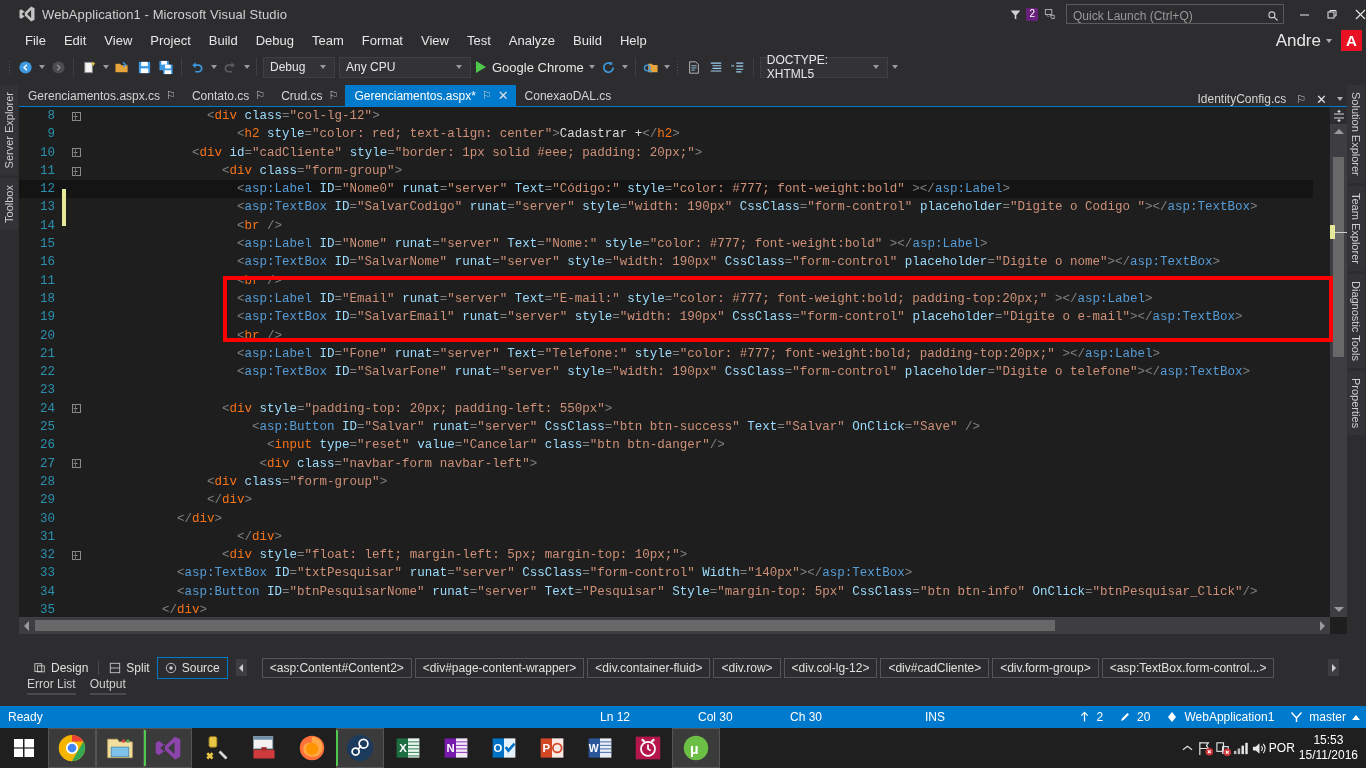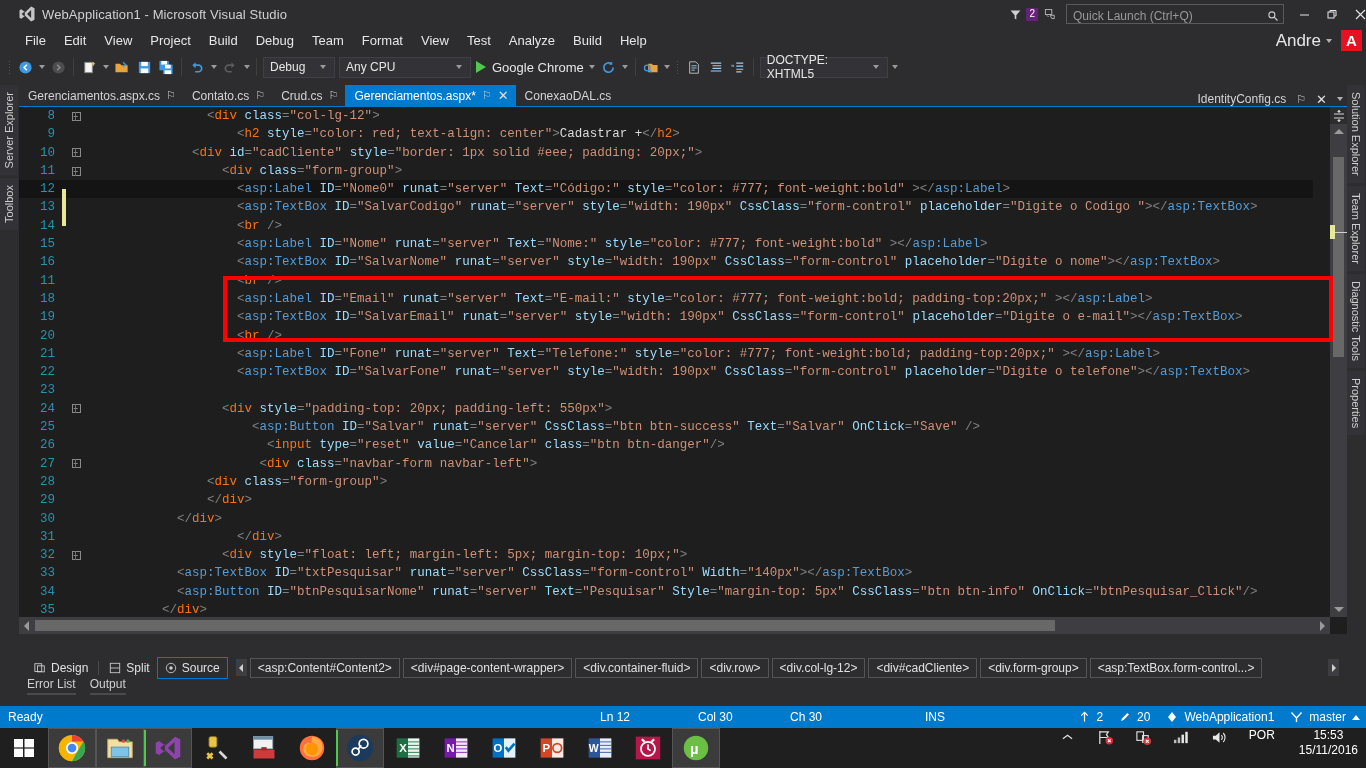--- a/index.html
+++ b/index.html
@@ -177,21 +177,21 @@
     background:#2d2d30; display:flex; align-items:center; padding-left:8px; gap:0;
     font-size:12px;
   }
   .dbtn { display:flex;align-items:center;gap:5px; padding:3px 7px; color:#e0e0e0; }
   .dbtn.sel { border:1px solid #007acc; background:#2d2d30; }
   .dsep { width:1px;height:14px;background:#4a4a4d; margin:0 3px; }
   .bcrumb-scroll { width:11px;height:17px;display:flex;align-items:center;justify-content:center;background:#3e3e42;margin-left:8px; }
   .bcrumb-scroll i { width:0;height:0;border-top:4px solid transparent;border-bottom:4px solid transparent; }
   .bcrumb-scroll.l i { border-right:4px solid #cfcfcf; }
   .bcrumb-scroll.r i { border-left:4px solid #cfcfcf; }
-  .bcrumbs { display:flex; align-items:center; gap:3px; margin-left:3px; }
+  .bcrumbs { display:flex; align-items:center; gap:3px; margin-left:15px; }
   .bcrumb { border:1px solid #555558; background:#2d2d30; padding:2px 7px; color:#e0e0e0; font-size:12px; }
 
   
   .paneltabs {
     position:absolute; top:675px; left:19px; width:1328px; height:22px;
     display:flex; align-items:center; padding-left:8px; gap:14px; font-size:12px; color:#d0d0d0;
   }
   .ptab-ind { position:absolute; bottom:0; height:2px; background:#4a4a4d; }
 
   
@@ -206,21 +206,21 @@
 
   
   .taskbar {
     position:absolute; top:728px; left:0; width:1366px; height:40px;
     background:#1f1f1f; display:flex; align-items:center;
   }
   .startbtn { width:48px;height:40px; display:flex;align-items:center;justify-content:center; }
   .tb-item { width:48px;height:40px; display:flex;align-items:center;justify-content:center; position:relative; }
   .tb-item.boxed { background:#3b3b3b; box-shadow: inset 0 0 0 1px #555; }
   .tb-item.running::before { content:""; position:absolute; left:0; top:2px; bottom:2px; width:2px; background:#4ec94e; }
-  .tray { position:absolute; right:0; top:0; height:40px; display:flex; gap:20px; padding-right:8px; }
+  .tray { position:absolute; right:0; top:0; height:40px; display:flex; align-items:center; gap:0; padding-right:8px; }
   .tray-lang { font-size:12px; color:#fff; }
   .tray-clock { font-size:12px; color:#fff; text-align:center; line-height:15px; padding-left:4px; }
   .tray-ico { width:18px;height:18px; display:flex; align-items:center; justify-content:center; }
   .appico { width:28px;height:28px; display:flex;align-items:center;justify-content:center; font-weight:bold; color:#fff; font-size:15px; }
 </style>
 </head>
 <body>
 
 <div class="vs-root">
 

